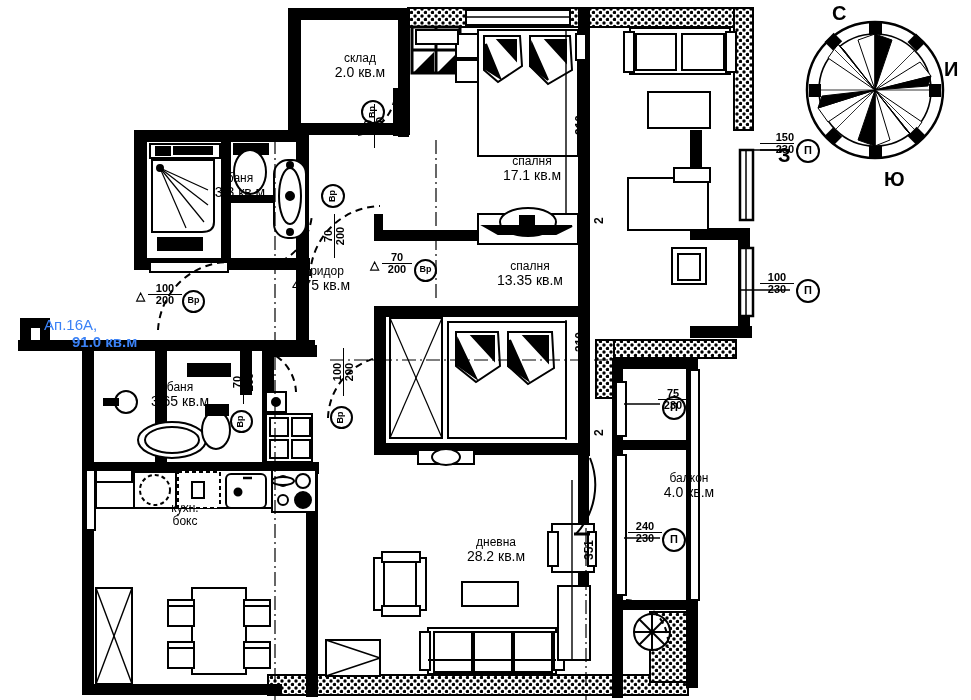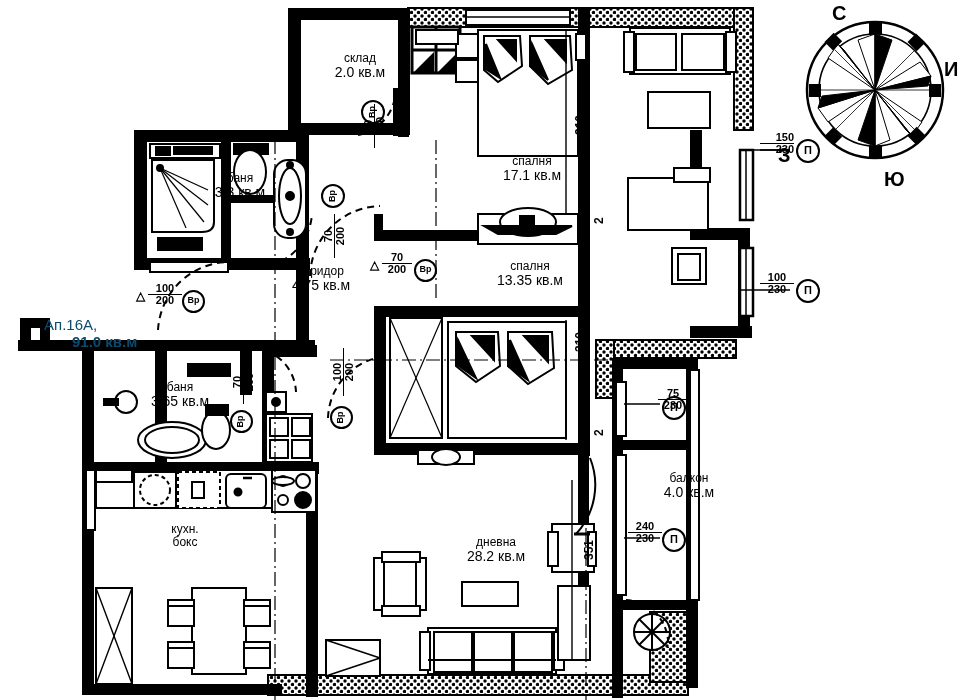--- a/index.html
+++ b/index.html
@@ -5,21 +5,21 @@
   html,body{margin:0;padding:0;background:#ffffff;}
   body{width:971px;height:700px;overflow:hidden;font-family:"Liberation Sans",sans-serif;}
   #plan{position:relative;width:971px;height:700px;background:#fff;}
   #plan svg{position:absolute;left:0;top:0;}
   .lbl{position:absolute;text-align:center;color:#000;line-height:1.12;white-space:nowrap;}
   .rm-name{font-size:12px;font-weight:400;}
   .rm-area{font-size:14px;}
   .dimtxt{position:absolute;font-size:12px;font-weight:bold;color:#000;white-space:nowrap;}
   .vrot{transform:rotate(-90deg);transform-origin:left top;}
   .compass-letter{position:absolute;font-size:20px;font-weight:bold;color:#000;}
-  .apt{position:absolute;font-size:15px;color:#0c4a6e;white-space:nowrap;line-height:1.15;}
+  .apt{position:absolute;font-size:15px;color:#3b82f6;white-space:nowrap;line-height:1.15;}
   .frac{position:absolute;font-size:11px;font-weight:bold;color:#000;text-align:center;line-height:1.0;}
   .frac .a{display:block;}
   .frac .bar{display:block;border-top:1.4px solid #000;}
   .frac .b{display:block;}
 </style>
 </head>
 <body>
 
 <div id="plan">
 
@@ -420,21 +420,21 @@
 <div class="lbl" style="left:470px;top:260px;width:120px;">
   <div class="rm-name">спалня</div>
   <div class="rm-area">13.35 кв.м</div>
 </div>
 
 <div class="lbl" style="left:135px;top:381px;width:90px;">
   <div class="rm-name">баня</div>
   <div class="rm-area">3.65 кв.м</div>
 </div>
 
-<div class="lbl" style="left:140px;top:523px;width:90px;">
+<div class="lbl" style="left:140px;top:502px;width:90px;">
   <div class="rm-name">кухн.</div>
   <div class="rm-name">бокс</div>
 </div>
 
 <div class="lbl" style="left:431px;top:536px;width:130px;">
   <div class="rm-name">дневна</div>
   <div class="rm-area">28.2 кв.м</div>
 </div>
 
 <div class="lbl" style="left:649px;top:472px;width:80px;">

